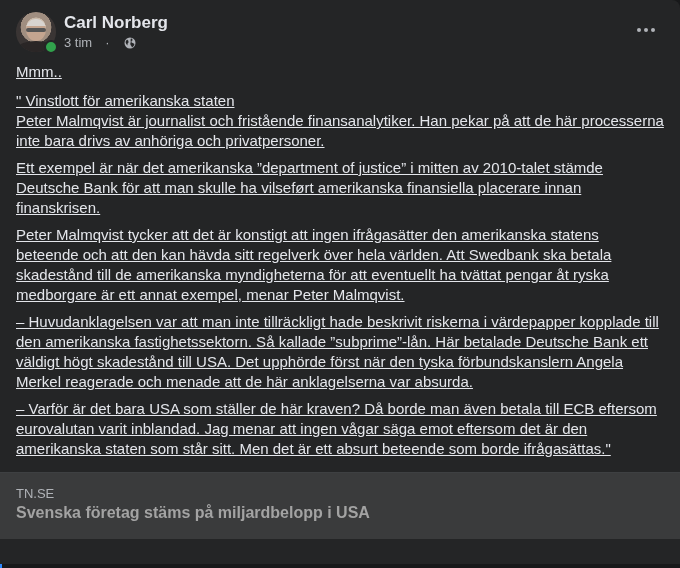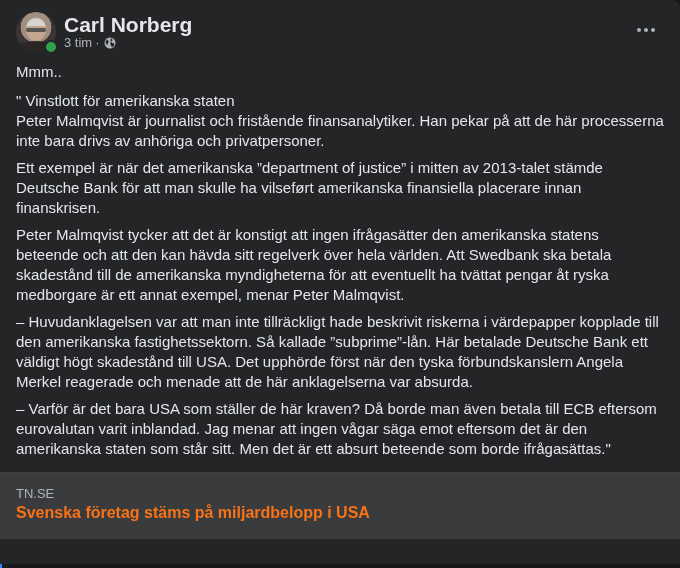--- a/index.html
+++ b/index.html
@@ -37,54 +37,54 @@
     position: absolute; left: 2px; top: 29px; width: 36px; height: 14px;
     background: #2a2626; border-radius: 50% 50% 0 0;
   }
   .online-dot {
     position: absolute; left: 28px; top: 28px;
     width: 10px; height: 10px; border-radius: 50%;
     background: #31a24c; border: 2px solid #242526;
   }
   .author {
     position: absolute; left: 48px; top: 1px;
-    font-size: 21px; font-weight: bold; color: #e4e6eb;
+    font-size: 17px; font-weight: bold; color: #e4e6eb;
   }
   .meta {
     position: absolute; left: 48px; top: 23px;
     font-size: 13px; color: #b0b3b8;
-    display: flex; align-items: center; gap: 3px;
+    display: flex; align-items: center; gap: 13px;
   }
   .globe-icon { display: inline-block; width: 12px; height: 12px; margin-left: 1px; }
   .more-button {
     position: absolute; right: 0; top: 6px;
     width: 36px; height: 24px;
     display: flex; align-items: center; justify-content: center; gap: 3px;
     cursor: pointer;
   }
   .more-button span { width: 4px; height: 4px; border-radius: 50%; background: #b0b3b8; display:block; }
   .post-text {
     position: absolute; left: 16px; top: 62px; right: 16px;
     font-size: 15px; line-height: 20px; color: #e4e6eb;
   }
-  .post-text p { margin: 0 0 7px 0; white-space: pre-line; }
+  .post-text p { margin: 0 0 7px 0; white-space: pre-line; text-decoration: underline; }
   .link-preview {
     position: absolute; left: 0; top: 472px;
     width: 680px; height: 66px;
     background: #3a3b3c;
     border-top: 1px solid #3e4042;
     cursor: pointer;
   }
   .link-domain {
     position: absolute; left: 16px; top: 13px;
     font-size: 13px; color: #b0b3b8;
   }
   .link-title {
     position: absolute; left: 16px; top: 31px;
-    font-size: 16px; font-weight: bold; color: #f97316;
+    font-size: 16px; font-weight: bold; color: #a3a3a3;
   }
   .bottom-strip {
     position: absolute; left: 0; top: 564px; width: 680px; height: 4px; background: #18191a;
   }
   .bottom-accent {
     position: absolute; left: 0; top: 564px; width: 2px; height: 4px; background: #2d88ff;
   }
 </style>
 </head>
 <body>
@@ -113,21 +113,21 @@
       <span></span>
       <span></span>
       <span></span>
     </div>
   </div>
 
   <div class="post-text">
     <p style="margin-bottom:9px">Mmm..</p>
     <p>" Vinstlott för amerikanska staten
 Peter Malmqvist är journalist och fristående finansanalytiker. Han pekar på att de här processerna inte bara drivs av anhöriga och privatpersoner.</p>
-    <p>Ett exempel är när det amerikanska ”department of justice” i mitten av 2013-talet stämde Deutsche Bank för att man skulle ha vilseført amerikanska finansiella placerare innan finanskrisen.</p>
+    <p>Ett exempel är när det amerikanska ”department of justice” i mitten av 2010-talet stämde Deutsche Bank för att man skulle ha vilseført amerikanska finansiella placerare innan finanskrisen.</p>
     <p>Peter Malmqvist tycker att det är konstigt att ingen ifrågasätter den amerikanska statens beteende och att den kan hävda sitt regelverk över hela världen. Att Swedbank ska betala skadestånd till de amerikanska myndigheterna för att eventuellt ha tvättat pengar åt ryska medborgare är ett annat exempel, menar Peter Malmqvist.</p>
     <p>– Huvudanklagelsen var att man inte tillräckligt hade beskrivit riskerna i värdepapper kopplade till den amerikanska fastighetssektorn. Så kallade ”subprime”-lån. Här betalade Deutsche Bank ett väldigt högt skadestånd till USA. Det upphörde först när den tyska förbundskanslern Angela Merkel reagerade och menade att de här anklagelserna var absurda.</p>
     <p>– Varför är det bara USA som ställer de här kraven? Då borde man även betala till ECB eftersom eurovalutan varit inblandad. Jag menar att ingen vågar säga emot eftersom det är den amerikanska staten som står sitt. Men det är ett absurt beteende som borde ifrågasättas."</p>
   </div>
 
   <div class="link-preview">
     <div class="link-domain">TN.SE</div>
     <div class="link-title">Svenska företag stäms på miljardbelopp i USA</div>
   </div>
 </div>

